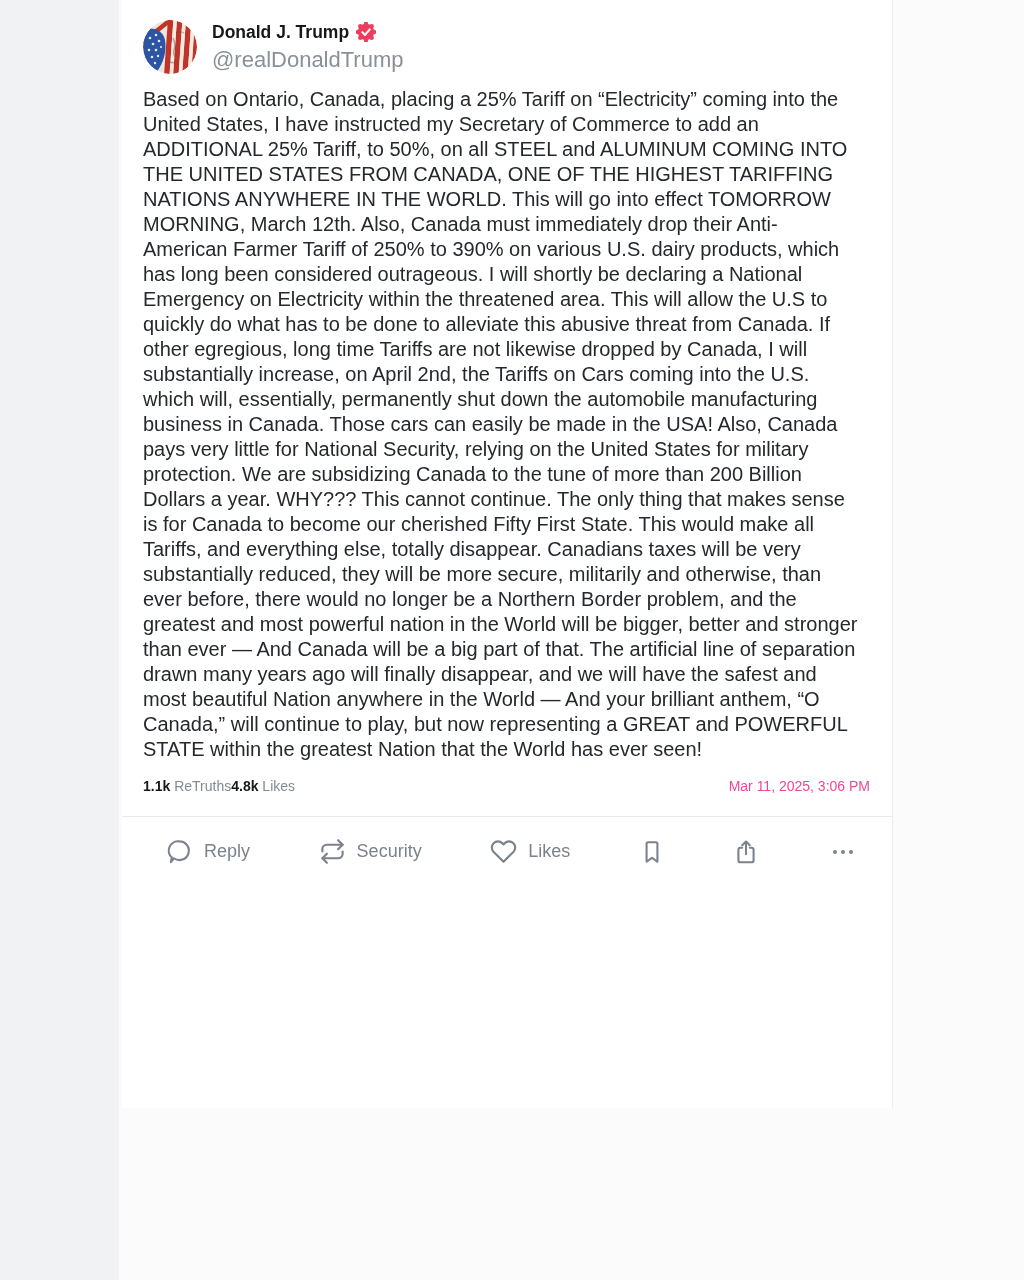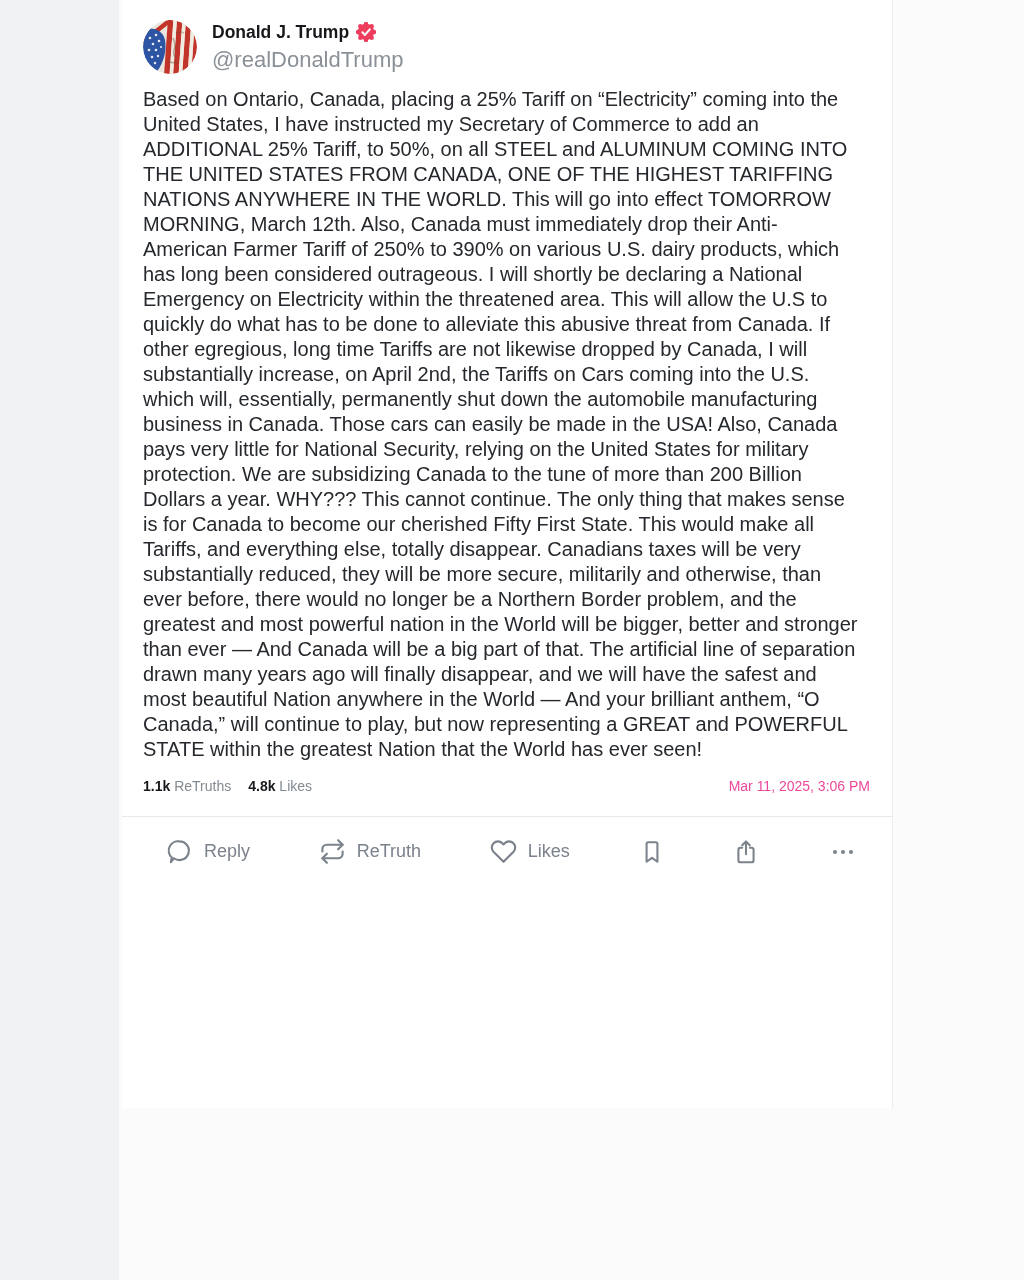--- a/index.html
+++ b/index.html
@@ -32,21 +32,21 @@
   .post-body {
     margin-top:13px; width:716px;
     font-size:20px; line-height:25px; color:#25282c;
     white-space:pre-wrap;
   }
   .stats-row {
     display:flex; align-items:flex-start;
     margin-top:16px; padding-bottom:22px; font-size:14px;
   }
   .stat { cursor:pointer; }
-  .stat + .stat { margin-left:17px; }
+  .stat + .stat { }
   .stat-num { font-weight:bold; color:#16181b; }
   .stat-label { color:#828a92; }
   .timestamp { margin-left:auto; color:#ec4899; }
   .action-bar {
     display:flex; align-items:center; justify-content:space-between;
     padding:21px 34px 0 44px;
   }
   .action-item {
     display:flex; align-items:center; gap:11px;
     color:#7b828c; font-size:18px; cursor:pointer;
@@ -153,21 +153,21 @@
       <span>Reply</span>
     </div>
 
     <div class="action-item">
       <svg viewBox="0 0 24 24" width="27" height="27">
         <polyline class="icon-stroke" points="17 2 21 6 17 10"></polyline>
         <path class="icon-stroke" d="M3 12v-2a4 4 0 0 1 4-4h14"></path>
         <polyline class="icon-stroke" points="7 22 3 18 7 14"></polyline>
         <path class="icon-stroke" d="M21 12v2a4 4 0 0 1-4 4H3"></path>
       </svg>
-      <span>ReTruth</span>
+      <span>Security</span>
     </div>
 
     <div class="action-item">
       <svg viewBox="0 0 24 24" width="27" height="27">
         <path class="icon-stroke" d="M20.8 4.6a5.5 5.5 0 0 0-7.8 0L12 5.7l-1-1.1a5.5 5.5 0 0 0-7.8 7.8l1 1L12 21.2l7.8-7.8 1-1a5.5 5.5 0 0 0 0-7.8z"></path>
       </svg>
       <span>Likes</span>
     </div>
 
     <div class="action-item">

